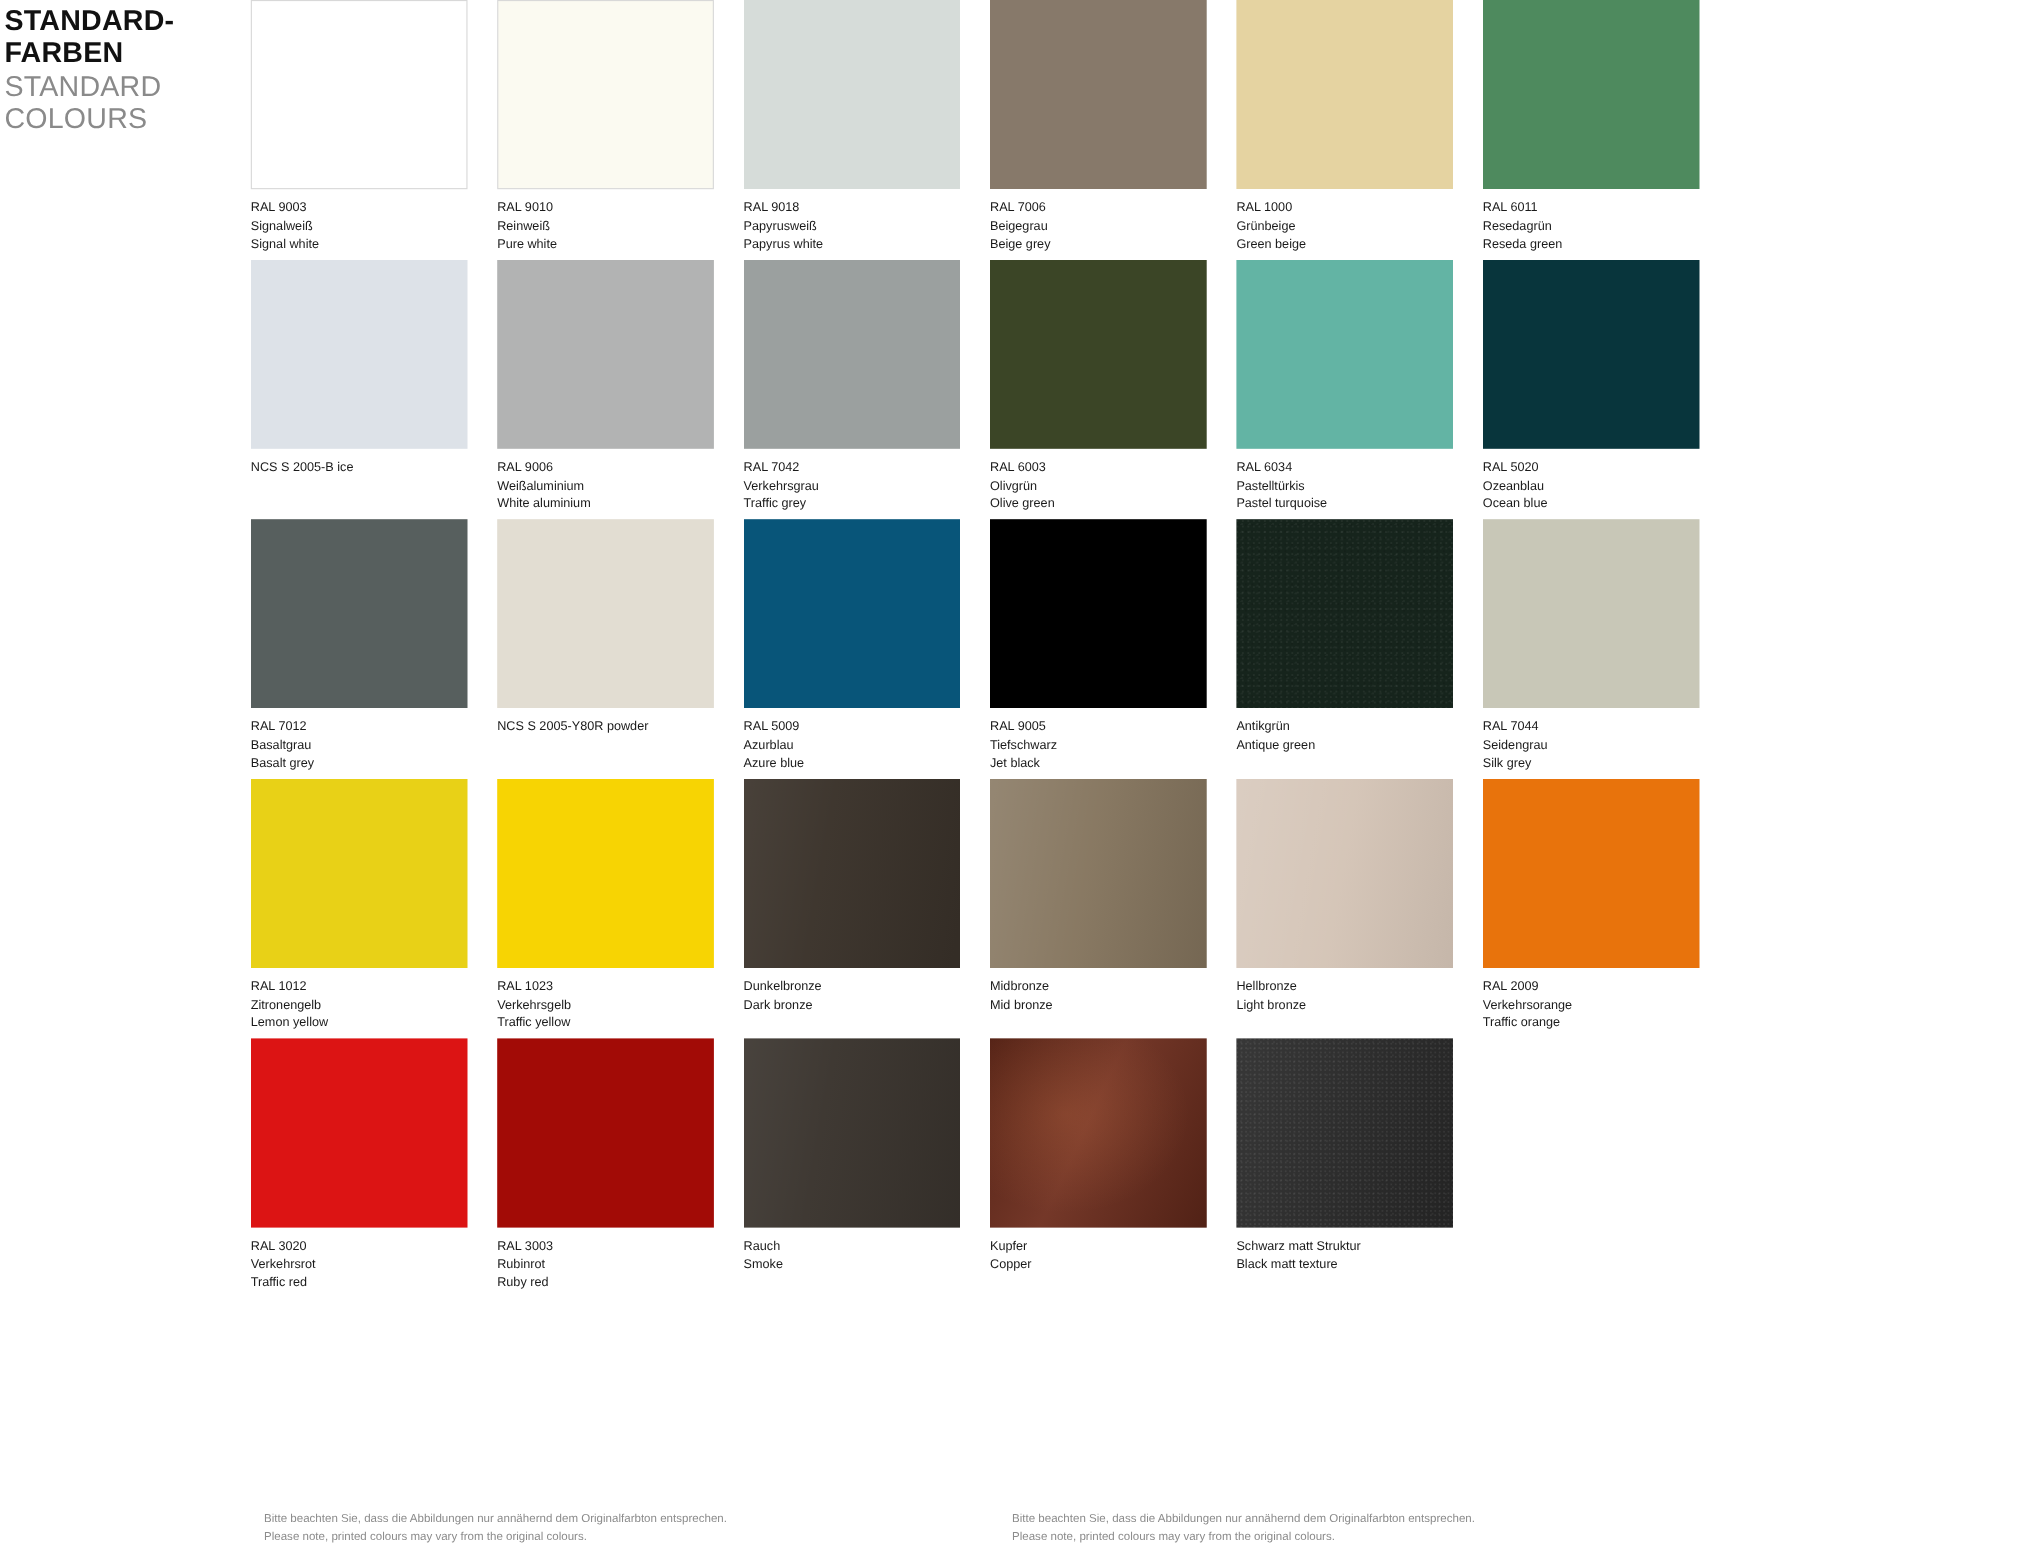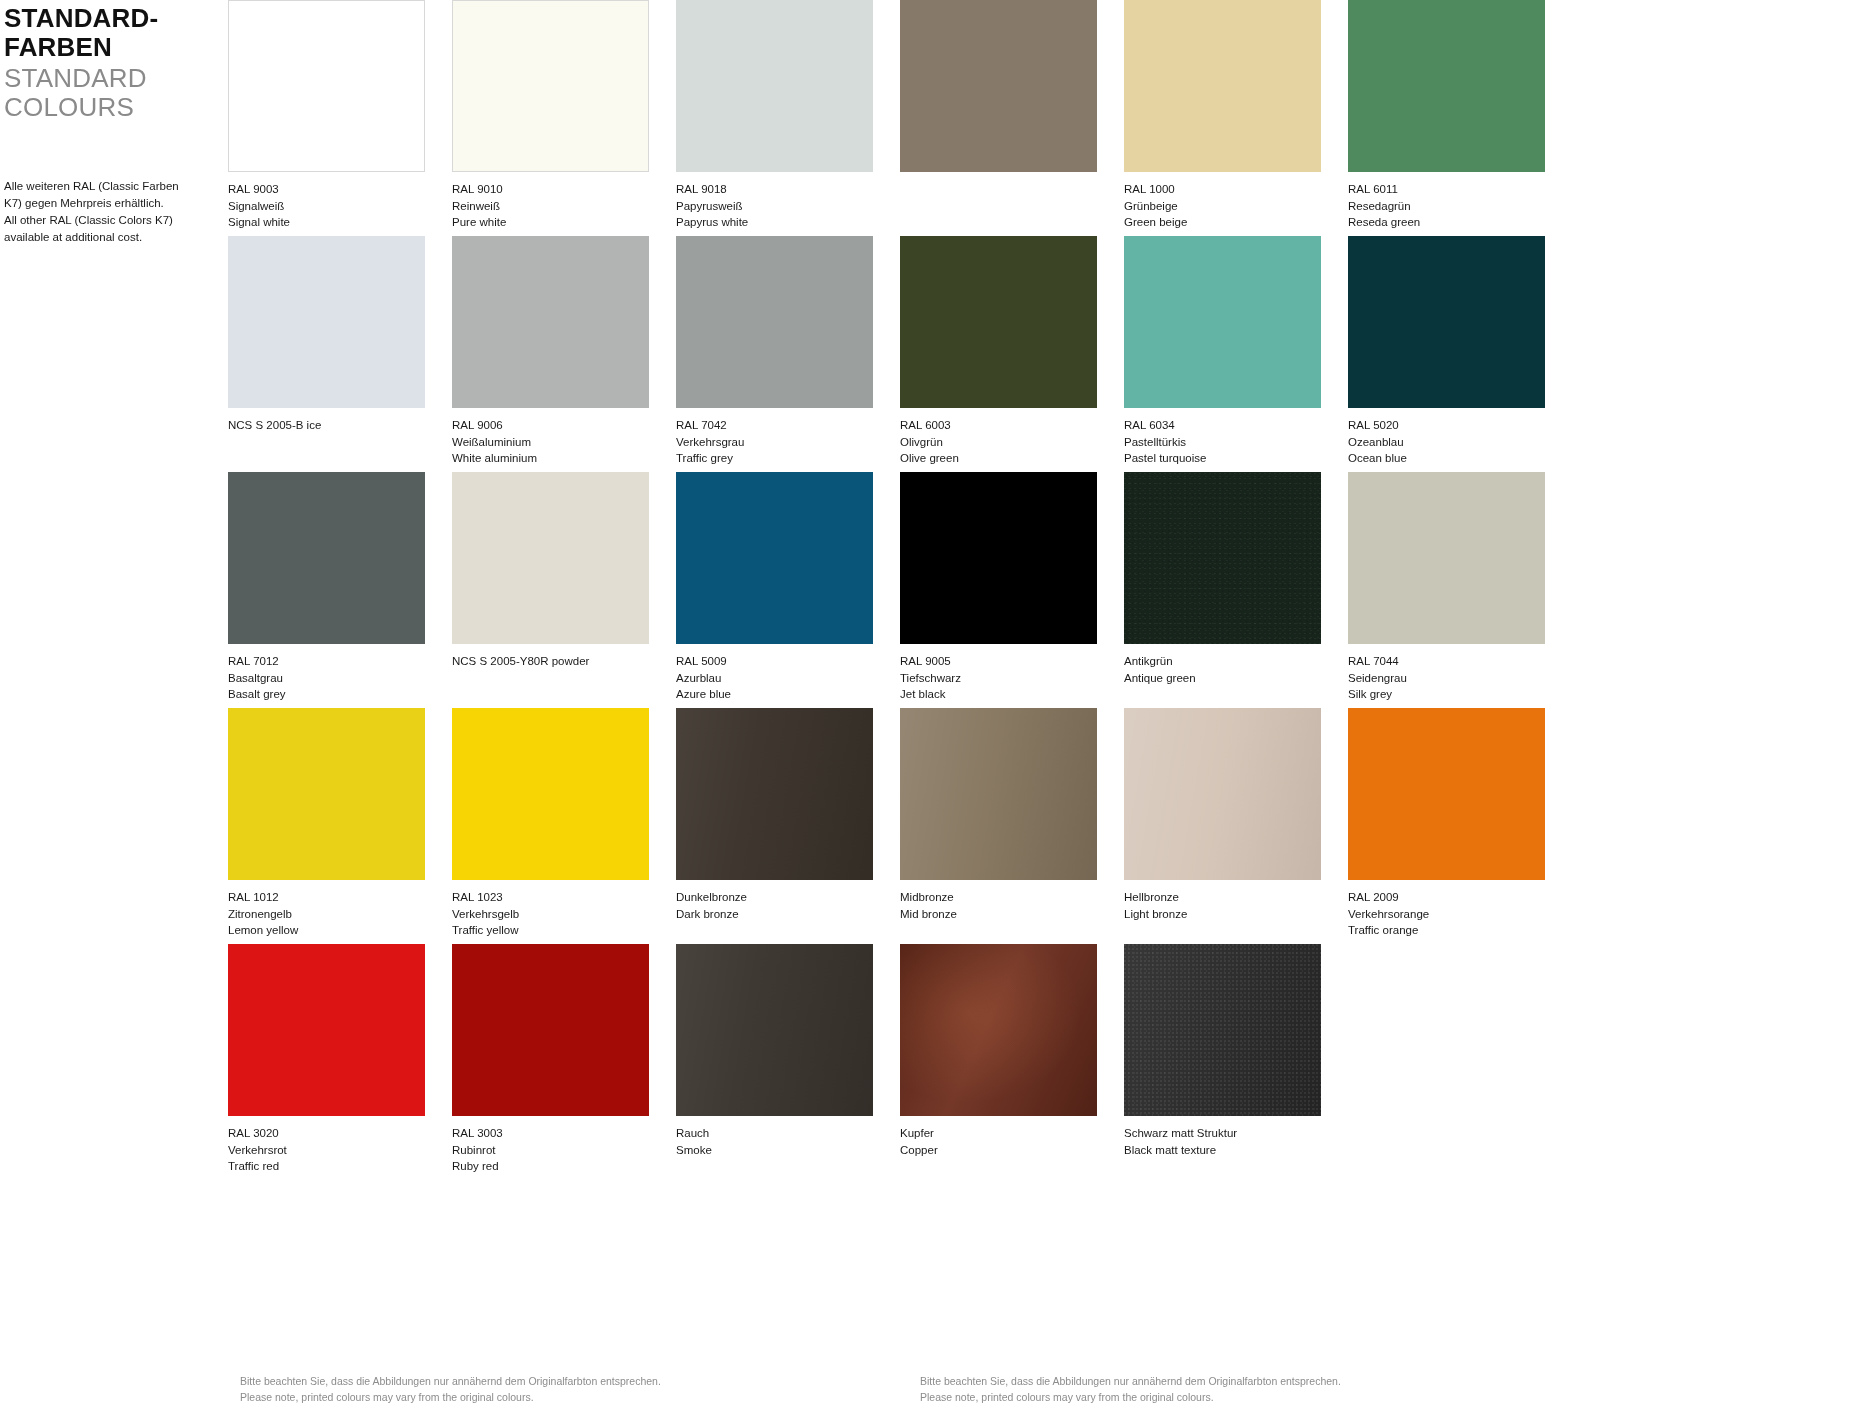--- a/index.html
+++ b/index.html
@@ -125,26 +125,20 @@
       <div class="title-de">
         <span>STANDARD-</span><br>
         <span>FARBEN</span>
       </div>
       <div class="title-en">
         <span>STANDARD</span><br>
         <span>COLOURS</span>
       </div>
     </div>
 
-    <div class="sidebar-note">
-      <p>Alle weiteren RAL (Classic Farben</p>
-      <p>K7) gegen Mehrpreis erhältlich.</p>
-      <p>All other RAL (Classic Colors K7)</p>
-      <p>available at additional cost.</p>
-    </div>
   </aside>
 
   <main class="grid" id="swatch-grid">
       <div class="cell">
         <div class="swatch bordered" style="background-color: rgb(255, 255, 255);"></div>
         <div class="labels">
           <span class="lbl-code">RAL 9003</span>
           <span class="lbl-de">Signalweiß</span>
           <span class="lbl-en">Signal white</span>
         </div>
@@ -160,20 +154,25 @@
       <div class="cell">
         <div class="swatch" style="background-color: rgb(214, 220, 217);"></div>
         <div class="labels">
           <span class="lbl-code">RAL 9018</span>
           <span class="lbl-de">Papyrusweiß</span>
           <span class="lbl-en">Papyrus white</span>
         </div>
       </div>
       <div class="cell">
         <div class="swatch" style="background-color: rgb(135, 121, 106);"></div>
+        <div class="labels">
+          <span class="lbl-code">RAL 7006</span>
+          <span class="lbl-de">Beigegrau</span>
+          <span class="lbl-en">Beige grey</span>
+        </div>
       </div>
       <div class="cell">
         <div class="swatch" style="background-color: rgb(229, 211, 161);"></div>
         <div class="labels">
           <span class="lbl-code">RAL 1000</span>
           <span class="lbl-de">Grünbeige</span>
           <span class="lbl-en">Green beige</span>
         </div>
       </div>
       <div class="cell">

